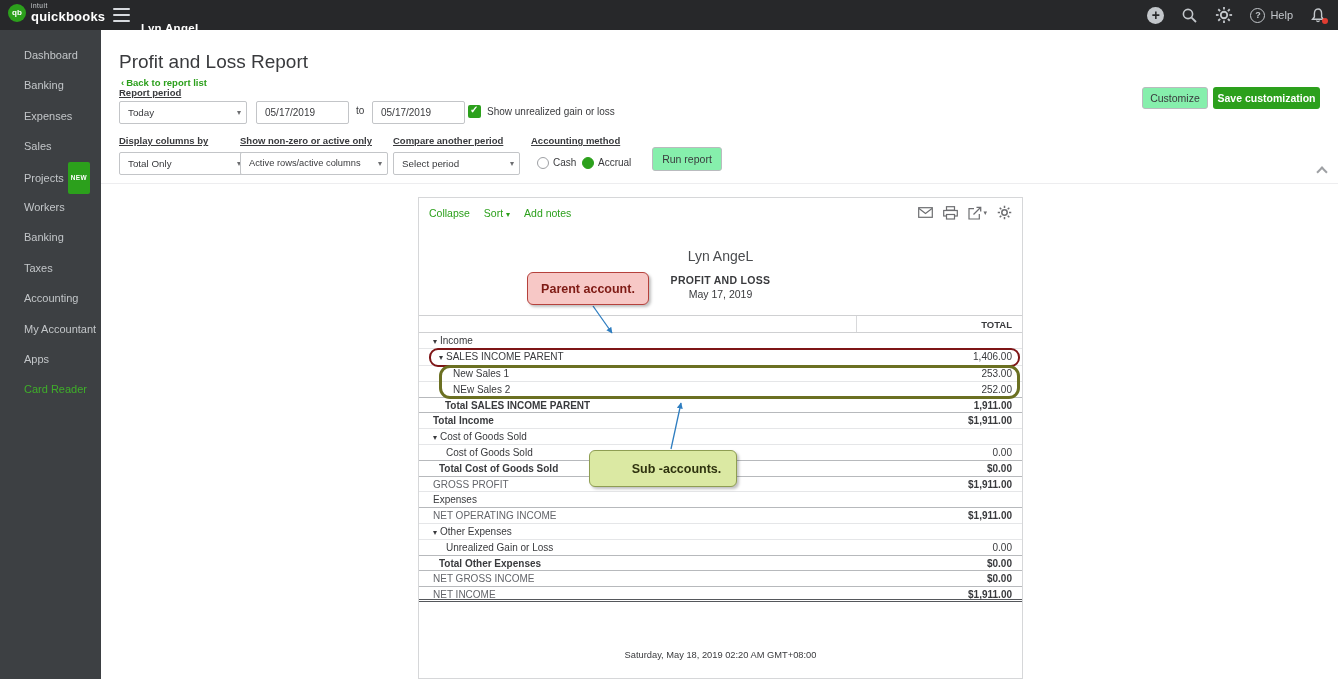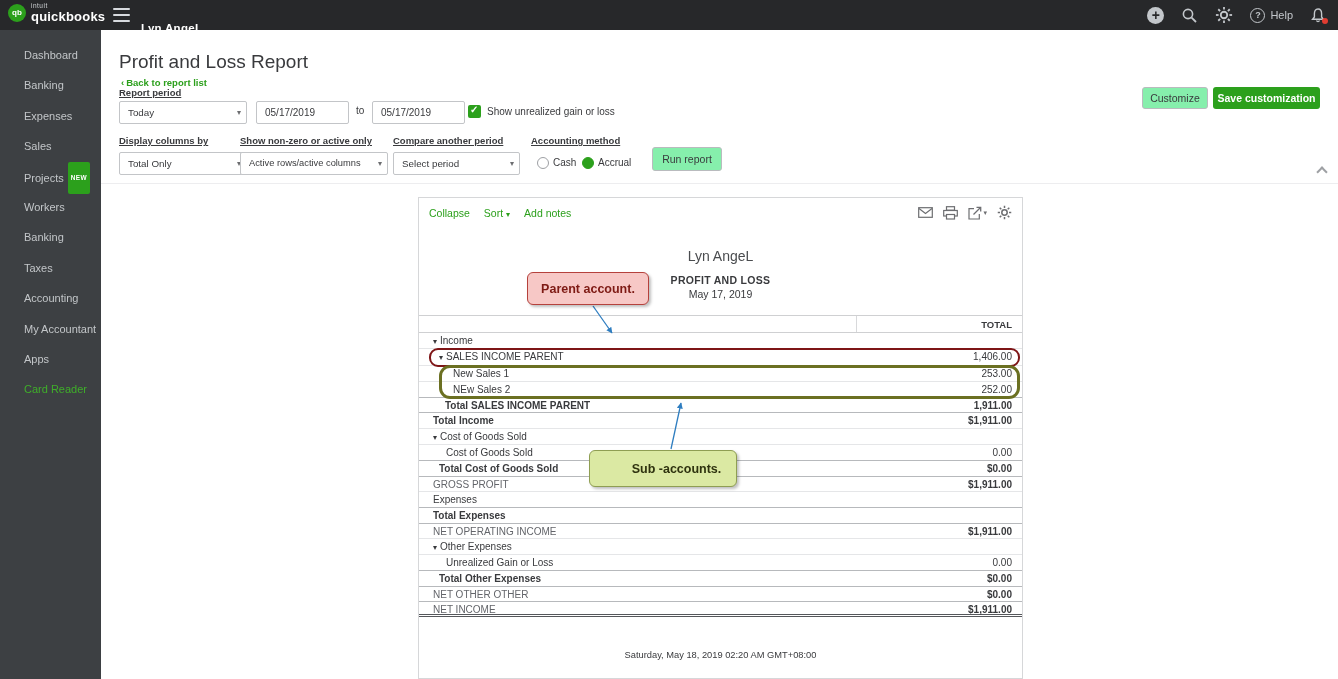--- a/index.html
+++ b/index.html
@@ -268,26 +268,25 @@
         <div class="row" style="padding-left:20px;"><span class="caret"></span><span class="lbl">SALES INCOME PARENT</span><span class="val">1,406.00</span></div>
         <div class="row" style="padding-left:34px;"><span class="lbl">New Sales 1</span><span class="val">253.00</span></div>
         <div class="row" style="padding-left:34px;"><span class="lbl">NEw Sales 2</span><span class="val">252.00</span></div>
         <div class="row bold topline" style="padding-left:26px;"><span class="lbl">Total SALES INCOME PARENT</span><span class="val">1,911.00</span></div>
         <div class="row bold topline" style="padding-left:14px;"><span class="lbl">Total Income</span><span class="val">$1,911.00</span></div>
         <div class="row" style="padding-left:14px;"><span class="caret"></span><span class="lbl">Cost of Goods Sold</span><span class="val"></span></div>
         <div class="row" style="padding-left:27px;"><span class="lbl">Cost of Goods Sold</span><span class="val">0.00</span></div>
         <div class="row bold topline" style="padding-left:20px;"><span class="lbl">Total Cost of Goods Sold</span><span class="val">$0.00</span></div>
         <div class="row caps topline" style="padding-left:14px;"><span class="lbl">GROSS PROFIT</span><span class="val">$1,911.00</span></div>
         <div class="row" style="padding-left:14px;"><span class="lbl">Expenses</span><span class="val"></span></div>
-        <div class="row bold topline" style="padding-left:14px;"><span class="lbl">Total Expenses</span><span class="val"></span></div>
         <div class="row caps topline" style="padding-left:14px;"><span class="lbl">NET OPERATING INCOME</span><span class="val">$1,911.00</span></div>
         <div class="row" style="padding-left:14px;"><span class="caret"></span><span class="lbl">Other Expenses</span><span class="val"></span></div>
         <div class="row" style="padding-left:27px;"><span class="lbl">Unrealized Gain or Loss</span><span class="val">0.00</span></div>
         <div class="row bold topline" style="padding-left:20px;"><span class="lbl">Total Other Expenses</span><span class="val">$0.00</span></div>
-        <div class="row caps topline" style="padding-left:14px;"><span class="lbl">NET OTHER OTHER</span><span class="val">$0.00</span></div>
+        <div class="row caps topline" style="padding-left:14px;"><span class="lbl">NET GROSS INCOME</span><span class="val">$0.00</span></div>
         <div class="row caps topline dbl" style="padding-left:14px;"><span class="lbl">NET INCOME</span><span class="val">$1,911.00</span></div>
 
         <div class="hl-red"></div>
         <div class="hl-olive"></div>
       </div>
 
       <div class="note note-parent">Parent account.</div>
       <div class="note note-sub">Sub -accounts.</div>
 
       <svg class="arrows" width="605" height="482" viewBox="0 0 605 482">

